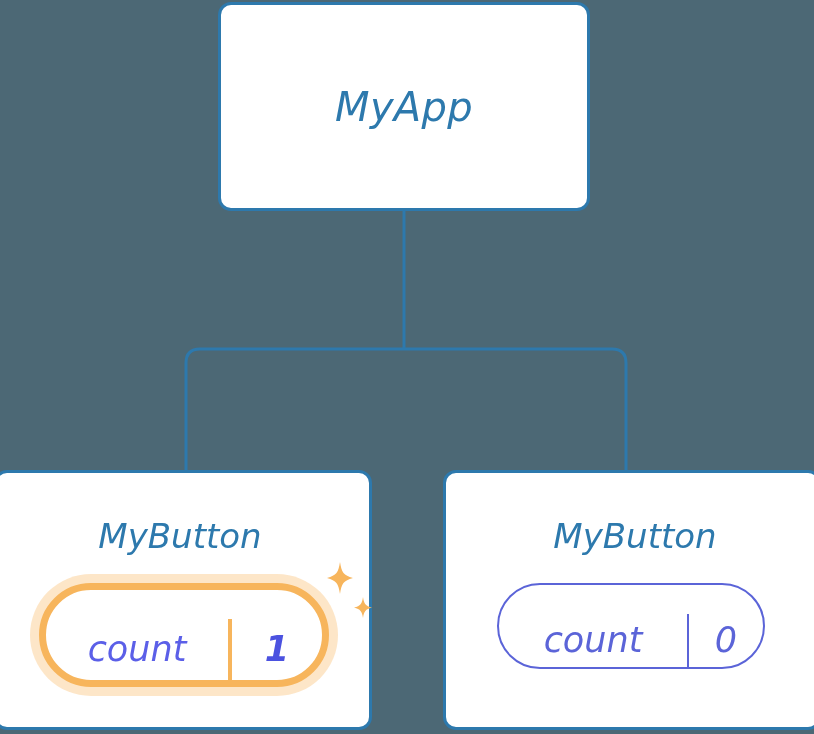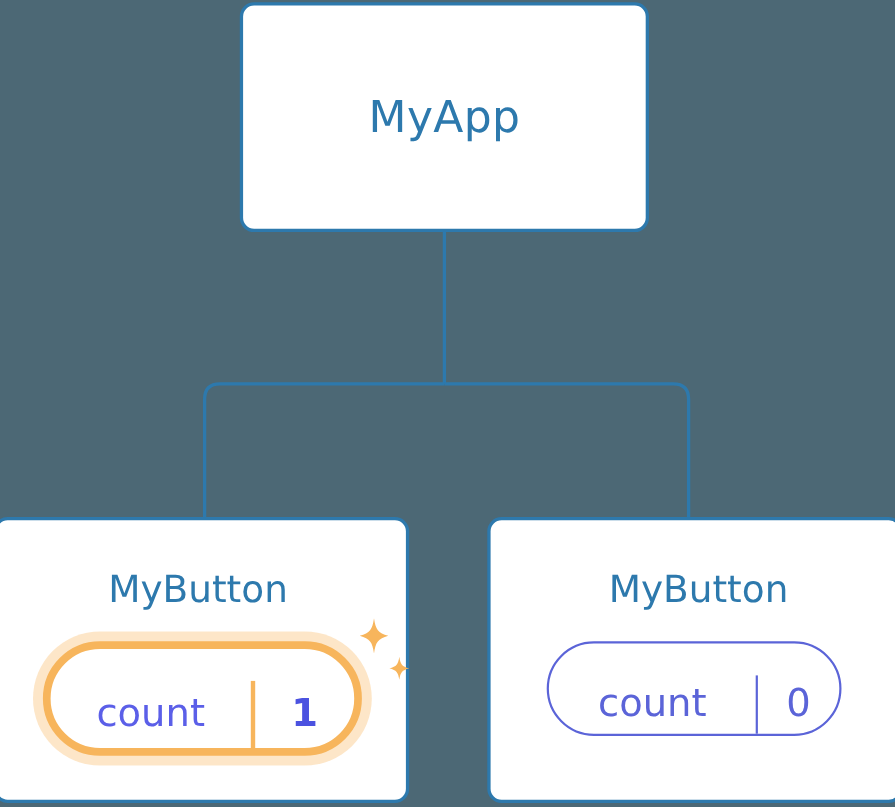--- a/index.html
+++ b/index.html
@@ -13,20 +13,21 @@
     font-family: "DejaVu Sans", "Liberation Sans", sans-serif;
     overflow: hidden;
     position: relative;
   }
 
   #stage {
     position: absolute;
     inset: 0;
     width: 698px;
     height: 734px;
+    font-style: italic;
   }
 
   
   #connectors {
     position: absolute;
     left: 0;
     top: 0;
     width: 814px;
     height: 734px;
     pointer-events: none;

